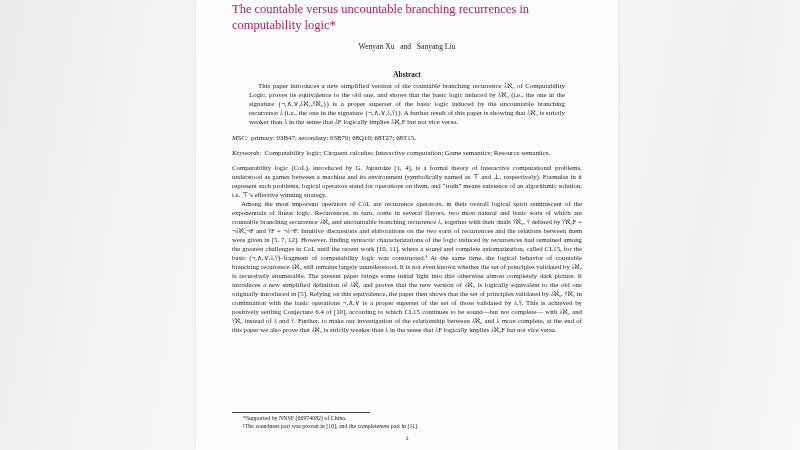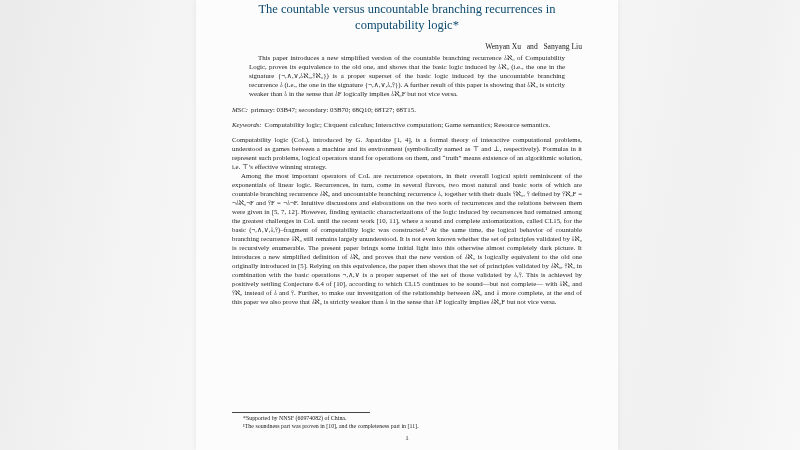--- a/index.html
+++ b/index.html
@@ -27,25 +27,25 @@
     background: #fcfcfc;
     box-shadow: 0 0 6px rgba(0,0,0,0.07);
     filter: blur(0.22px);
   }
   .content {
     position: absolute; left: 36px; top: 2px; width: 350px; height: 408px;
     overflow: hidden;
   }
 
   .title {
-    text-align: center; white-space: pre-line;
-    font-size: 12.5px; line-height: 15.5px; color: #0c4a6e;
+    text-align: left; white-space: pre-line;
+    font-size: 12.5px; line-height: 15.5px; color: #be185d;
   }
   .authors {
-    text-align: right; margin-top: 9px;
+    text-align: center; margin-top: 9px;
     font-size: 7.6px; line-height: 9px;
   }
   .abs-head {
     text-align: center; margin-top: 19px;
     font-weight: bold; font-size: 7.4px; line-height: 9px;
   }
   .abs-body {
     margin: 2px auto 0 auto; width: 316px;
     font-size: 6.9px; line-height: 9.1px;
     text-align: justify; text-indent: 9px;
@@ -90,20 +90,21 @@
   </div>
 
   <div class="paper">
     <div class="content">
 
       <div class="title">The countable versus uncountable branching recurrences in
 computability logic*</div>
 
       <div class="authors">Wenyan Xu  and  Sanyang Liu</div>
 
+      <div class="abs-head">Abstract</div>
 
       <div class="abs-body">This paper introduces a new simplified version of the countable branching recurrence ⫰ℵ₀ of Computability Logic, proves its equivalence to the old one, and shows that the basic logic induced by ⫰ℵ₀ (i.e., the one in the signature {¬,∧,∨,⫰ℵ₀,⫯ℵ₀}) is a proper superset of the basic logic induced by the uncountable branching recurrence ⫰ (i.e., the one in the signature {¬,∧,∨,⫰,⫯}). A further result of this paper is showing that ⫰ℵ₀ is strictly weaker than ⫰ in the sense that ⫰F logically implies ⫰ℵ₀F but not vice versa.</div>
 
       <div class="meta-line">
         <span class="meta-label">MSC:</span><span>primary: 03B47; secondary: 03B70; 68Q10; 68T27; 68T15.</span>
       </div>
 
       <div class="meta-line">
         <span class="meta-label">Keywords:</span><span>Computability logic; Cirquent calculus; Interactive computation; Game semantics; Resource semantics.</span>
       </div>

